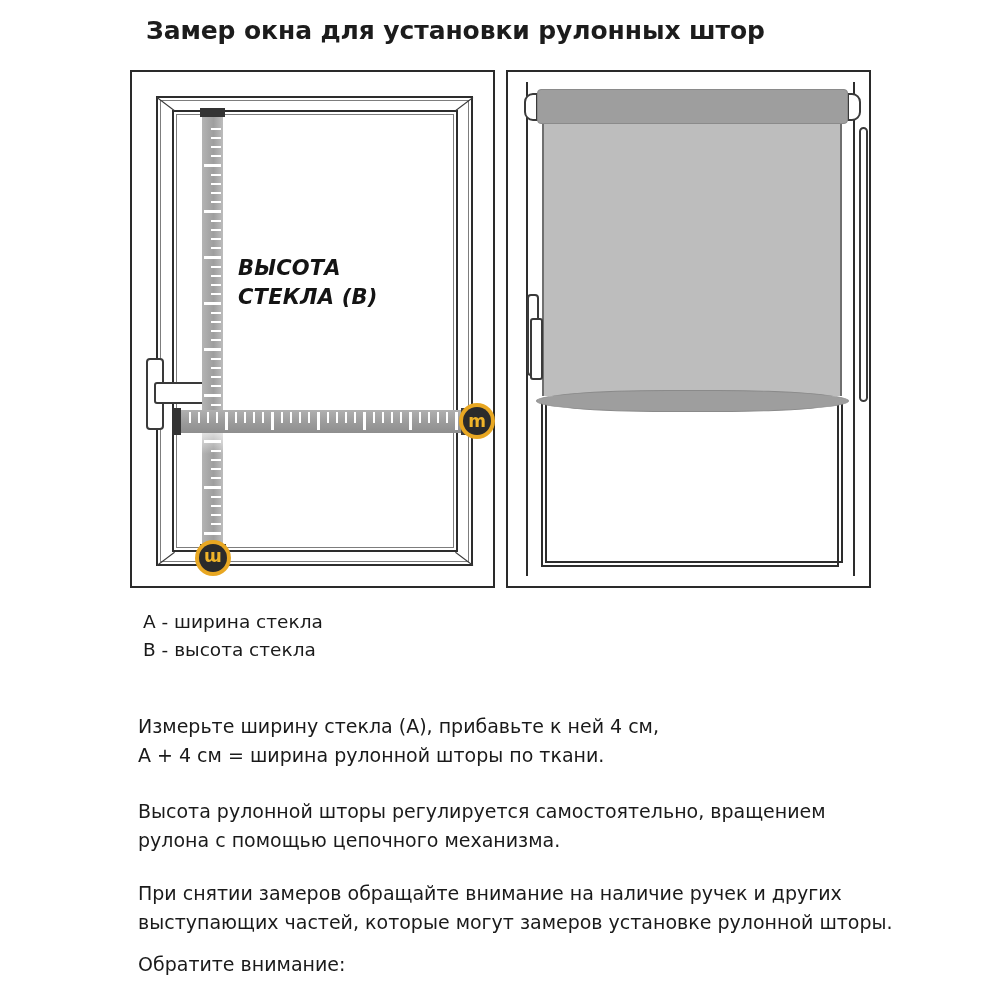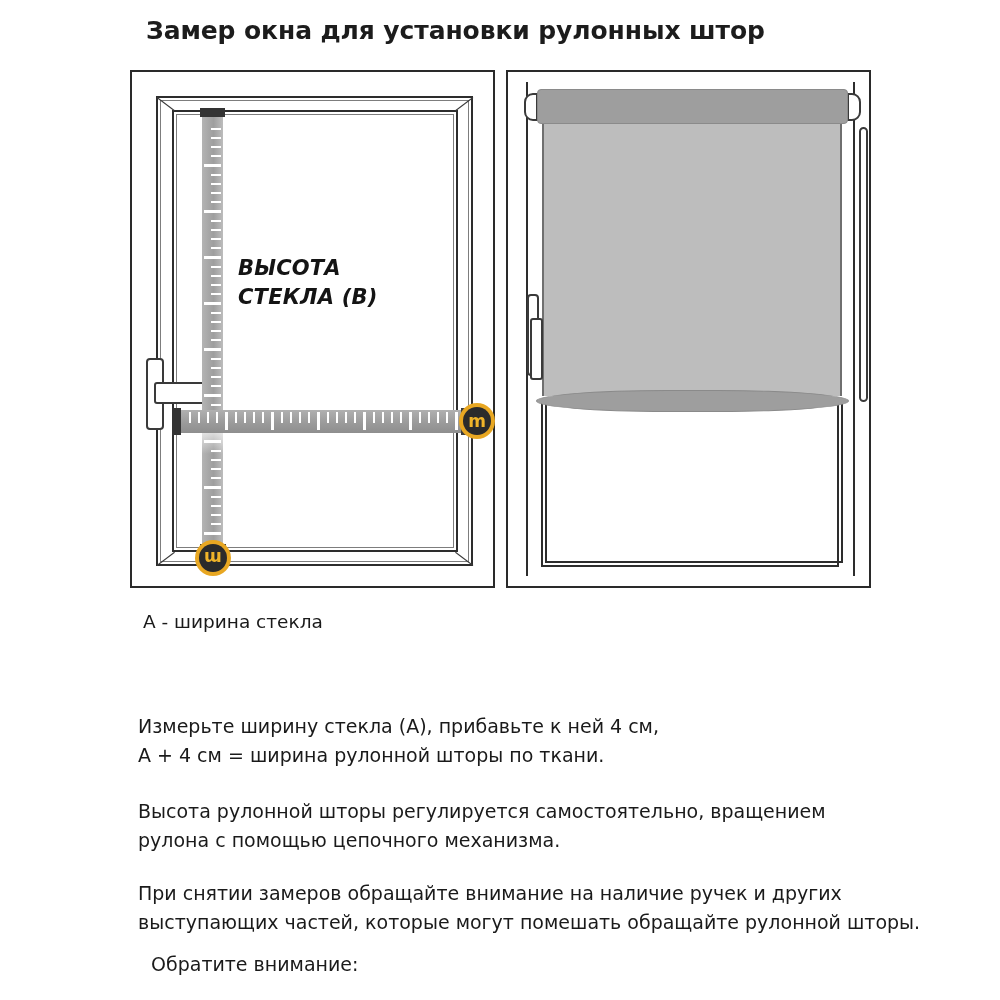--- a/index.html
+++ b/index.html
@@ -209,21 +209,20 @@
   #para-2 { top: 797px; }
   #para-3 { top: 879px; }
 
   .note-row {
     position: absolute;
     left: 138px;
     top: 953px;
     font-size: 19px;
     color: #1a1a1a;
     display: flex;
-    margin-left: 13px;
   }
   .note-label { width: 222px; }
 </style>
 </head>
 <body>
 
 <div class="page-title">Замер окна для установки рулонных штор</div>
 
 <div class="panel" id="panel-left">
 
@@ -371,24 +370,25 @@
   <div class="rb-bottombar" style="left:28px; top:318px; width:313px; height:22px;"></div>
 
   <div class="rb-chain" style="left:351px; top:55px; width:9px; height:275px;"></div>
 
   <div class="handle-plate" style="left:19px; top:222px; width:12px; height:82px;"></div>
   <div class="handle-lever" style="left:22px; top:246px; width:13px; height:62px;"></div>
 </div>
 
 <div class="legend">
   <div>A - ширина стекла</div>
+  <div>B - высота стекла</div>
 </div>
 
 <div class="para" id="para-1">Измерьте ширину стекла (А), прибавьте к ней 4 см,
 А + 4 см = ширина рулонной шторы по ткани.</div>
 <div class="para" id="para-2">Высота рулонной шторы регулируется самостоятельно, вращением
 рулона с помощью цепочного механизма.</div>
 <div class="para" id="para-3">При снятии замеров обращайте внимание на наличие ручек и других
-выступающих частей, которые могут помешать обращайте рулонной шторы.</div>
+выступающих частей, которые могут замеров установке рулонной шторы.</div>
 
 <div class="note-row">
   <span class="note-label">Обратите внимание:</span>
 </div>
 
 </body></html>

